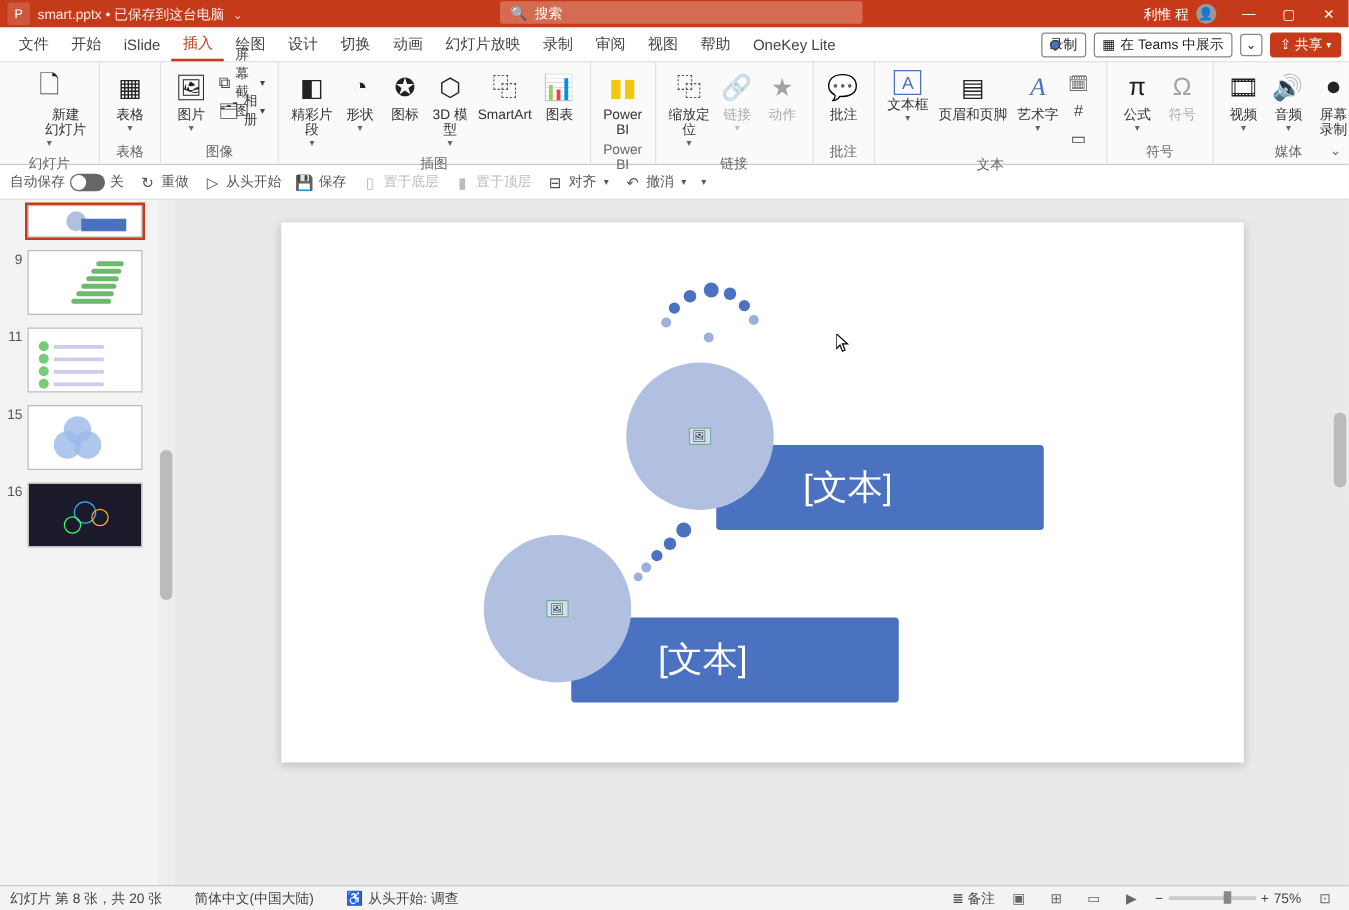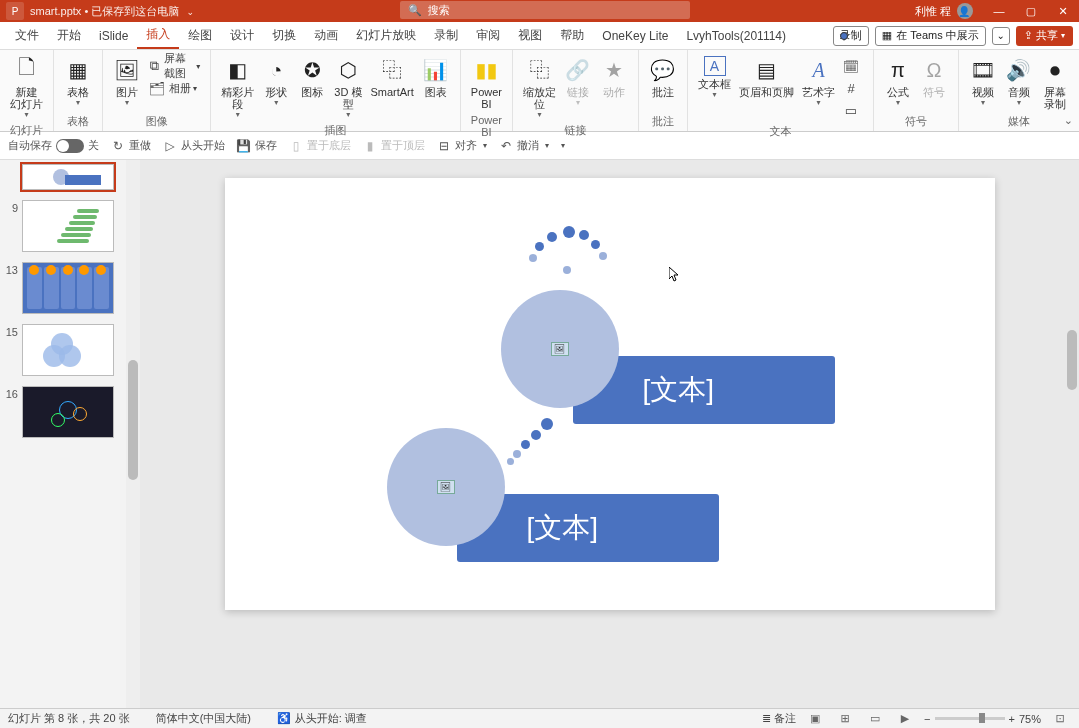--- a/index.html
+++ b/index.html
@@ -140,21 +140,20 @@
   <div class="tab">绘图</div>
   <div class="tab">设计</div>
   <div class="tab">切换</div>
   <div class="tab">动画</div>
   <div class="tab">幻灯片放映</div>
   <div class="tab">录制</div>
   <div class="tab">审阅</div>
   <div class="tab">视图</div>
   <div class="tab">帮助</div>
   <div class="tab">OneKey Lite</div>
-  <div class="tab">LvyhTools(201114)</div>
   <div class="right">
     <div class="rec">
         <span class="dot"></span>
         <span>录制</span>
       </div>
     <div class="teams">
         <span style="margin-right:4px;">▦</span>
         <span>在 Teams 中展示</span>
       </div>
     <div class="sq">⌄</div>
@@ -164,21 +163,21 @@
         <span style="margin-left:3px;font-size:8px;">▾</span>
       </div>
   </div>
 </div>
 
 <div class="ribbon">
   <div class="rgroup">
     <div class="icons">
       <div class="rbtn">
           <div class="ri">🗋</div>
-          <div class="rl" style="white-space:pre;">新建
+          <div class="rl" style="white-space:pre;margin-left:26px;">新建
 幻灯片</div>
           <div class="dd">▾</div>
         </div>
     </div>
     <div class="glabel">幻灯片</div>
   </div>
   <div class="rgroup">
     <div class="icons">
       <div class="rbtn">
           <div class="ri">▦</div>
@@ -408,28 +407,39 @@
             <div style="top:0;left:24px;width:22px;"></div>
             <div style="top:6px;left:20px;width:24px;"></div>
             <div style="top:12px;left:16px;width:26px;"></div>
             <div style="top:18px;left:12px;width:28px;"></div>
             <div style="top:24px;left:8px;width:30px;"></div>
             <div style="top:30px;left:4px;width:32px;"></div>
           </div>
         </div>
     </div>
     <div class="thumbwrap">
-        <div class="num">13</div>
+        <div class="num">11</div>
       <div class="thumb">
-          <div class="tp-cols">
-            <div></div>
-            <div></div>
-            <div></div>
-            <div></div>
-            <div></div>
+          <div class="tp-list">
+            <div>
+              <span class="b"></span>
+              <span class="l"></span>
+            </div>
+            <div>
+              <span class="b"></span>
+              <span class="l"></span>
+            </div>
+            <div>
+              <span class="b"></span>
+              <span class="l"></span>
+            </div>
+            <div>
+              <span class="b"></span>
+              <span class="l"></span>
+            </div>
           </div>
         </div>
     </div>
     <div class="thumbwrap">
         <div class="num">15</div>
       <div class="thumb">
           <div class="tp-venn">
             <div style="top:8px;left:28px;"></div>
             <div style="top:20px;left:20px;"></div>
             <div style="top:20px;left:36px;"></div>

